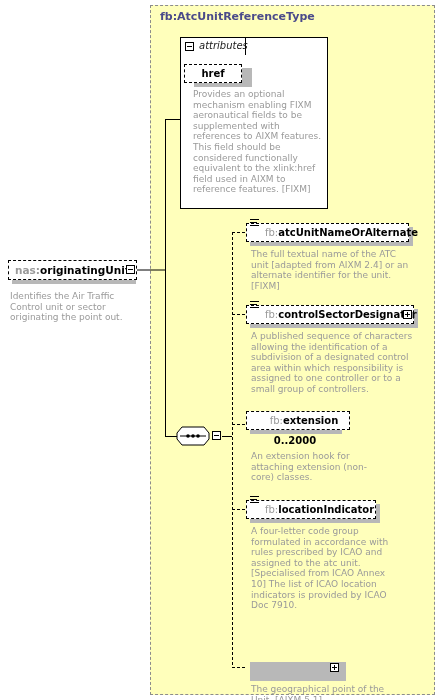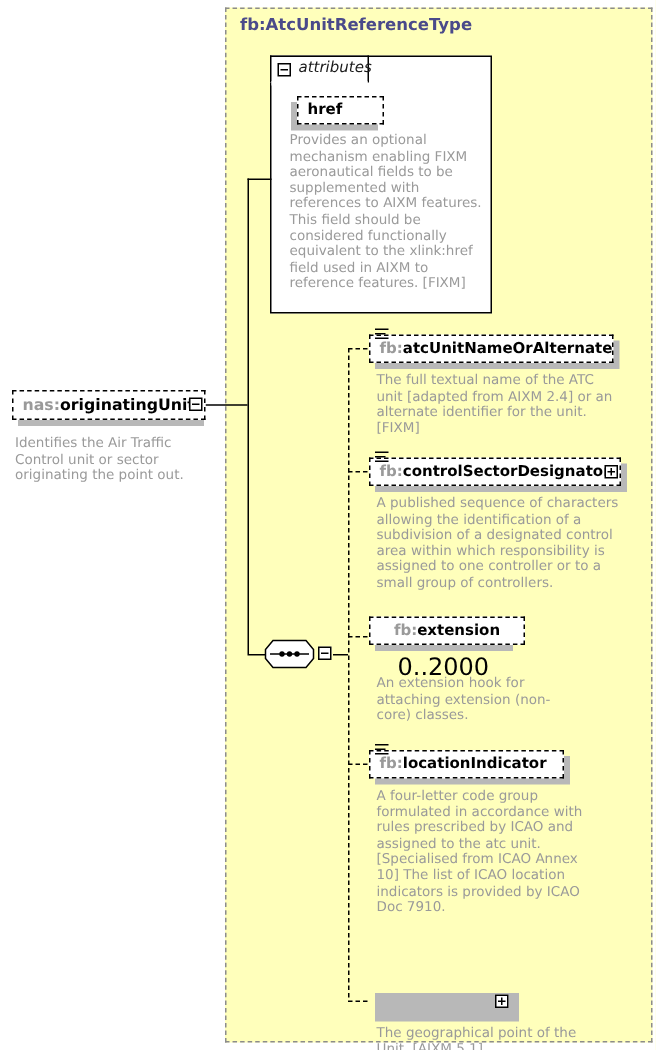--- a/index.html
+++ b/index.html
@@ -133,21 +133,22 @@
     box-sizing: border-box;
     height: 19px;
     line-height: 17px;
     padding: 0 6px;
     font-size: 10px;
     white-space: nowrap;
     z-index: 3;
   }
   .node .pre {
     color: #9a9a9a;
-    font-weight: bold;
+    font-weight: normal;
+    margin-left: 12px;
   }
   .node .nm {
     color: #000000;
     font-weight: bold;
   }
   .shadow {
     position: absolute;
     background: #b8b8b8;
     z-index: 2;
   }
@@ -181,22 +182,22 @@
     position: absolute;
     left: 176px;
     top: 425px;
     width: 46px;
     height: 22px;
     z-index: 3;
   }
 
   .card {
     position: absolute;
-    font-size: 16px;
-    font-weight: normal;
+    font-size: 10px;
+    font-weight: bold;
     color: #000;
     z-index: 3;
   }
 
   
   .listicon {
     position: absolute;
     width: 9px;
     height: 9px;
     z-index: 6;
@@ -250,21 +251,21 @@
   <div class="type-box"></div>
   <div class="type-title">fb:AtcUnitReferenceType</div>
 
   <div class="attrs-panel"></div>
   <div class="attrs-tab"></div>
   <div class="attrs-tab-mask"></div>
   <div class="minus-box" id="attrs-toggle"></div>
   <div class="attrs-tab-label">attributes</div>
 
   <div class="shadow" style="left:194px; top:68px; width:58px; height:19px;"></div>
-  <div class="node" style="left:198px; top:64px; width:58px; text-align:left;">
+  <div class="node" style="left:184px; top:64px; width:58px; text-align:center;">
     <span class="nm">href</span>
   </div>
   <div class="desc" style="left:193px; top:89px; width:129px;">Provides an optional mechanism enabling FIXM aeronautical fields to be supplemented with references to AIXM features.  This field should be considered functionally equivalent to the xlink:href field used in AIXM to reference features. [FIXM]</div>
 
   <div class="shadow" style="left:12px; top:264px; width:124px; height:20px;"></div>
   <div class="root-node">
     <span class="pre" style="color:#9a9a9a;font-weight:bold;text-align:right;">nas:</span><span class="nm" style="color:#000;font-weight:bold;">originatingUnit</span>
   </div>
   <div class="minus-box" style="left:126px; top:265px; z-index:5;"></div>
   <div class="desc" style="left:10px; top:291px; width:128px;">Identifies the Air Traffic Control unit or sector originating the point out.</div>

